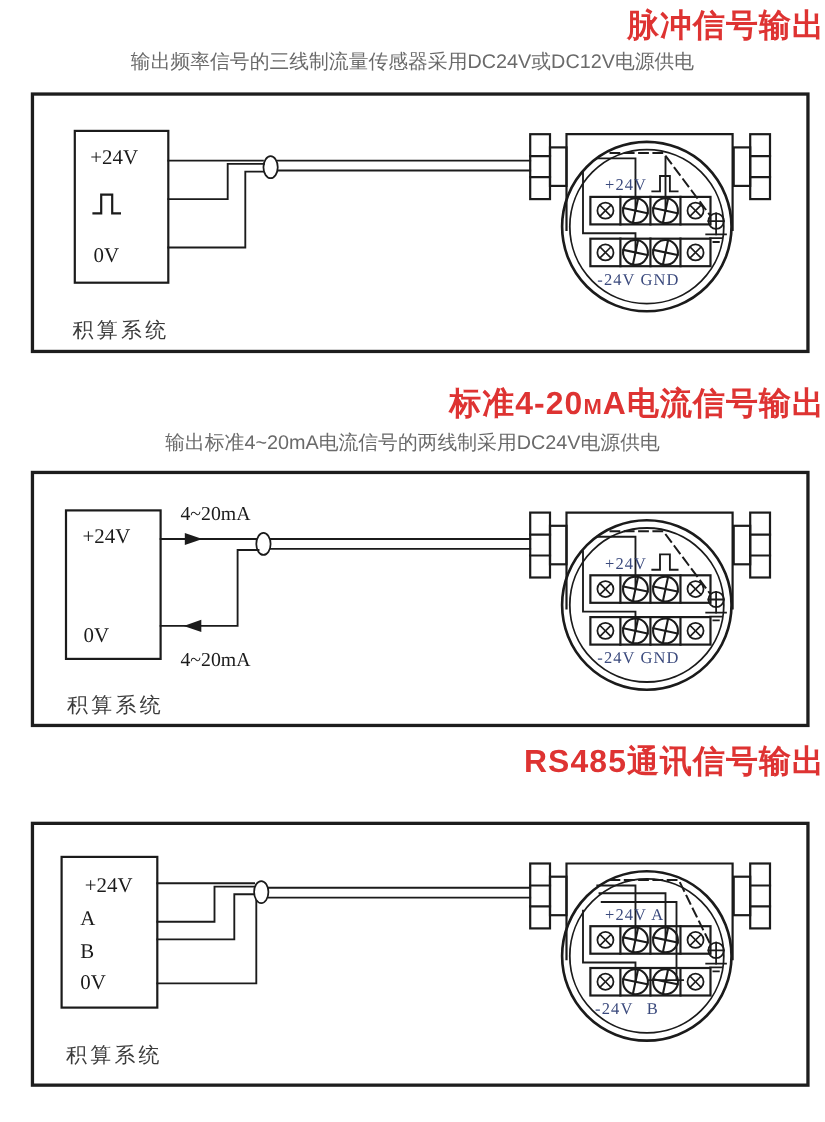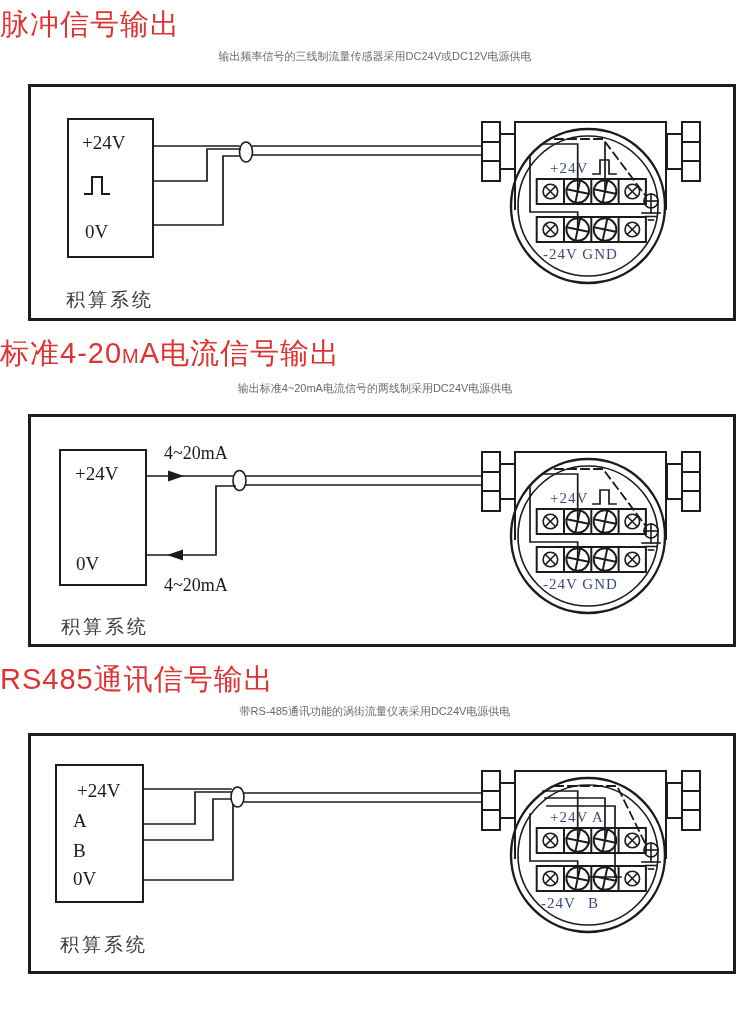--- a/index.html
+++ b/index.html
@@ -1,23 +1,23 @@
 <!DOCTYPE html>
 <html><head>
 <meta charset="utf-8">
 <style>
   html,body{margin:0;padding:0;background:#ffffff;}
   body{width:750px;height:1020px;font-family:"Liberation Sans",sans-serif;overflow:hidden;}
-  .sec-title{margin:0;text-align:left;font-size:29px;line-height:36px;font-weight:400;
-             color:#de3332;letter-spacing:1px;}
+  .sec-title{margin:0;text-align:right;font-size:29px;line-height:36px;font-weight:700;
+             color:#de3332;letter-spacing:1px;padding-left:32px;}
   .sec-title .small-cap{font-size:20px;}
   #title-1{margin-top:6px;}
-  #title-2{margin-top:14px;}
+  #title-2{margin-top:28px;}
   #title-3{margin-top:14px;}
-  .sec-sub{margin:4px 0 0 0;text-align:center;font-size:11px;line-height:21px;color:#6a6a6a;}
+  .sec-sub{margin:4px 0 0 0;text-align:center;font-size:18px;line-height:21px;color:#6a6a6a;}
   .panel{width:702px;margin-left:28px;border:3px solid #1d1d1d;background:#fff;}
   #panel-1{margin-top:17px;}
   #panel-2{margin-top:15px;}
   #panel-3{margin-top:11px;}
   svg.diag{display:block;}
   .ink{stroke:#1b1b1b;fill:none;stroke-width:1.7;stroke-linecap:square;}
   .thick{stroke-width:2;}
   .dash{stroke-dasharray:8 5;stroke-width:1.8;}
   .arrow{fill:#1b1b1b;stroke:none;}
   text{stroke:none;}
@@ -144,21 +144,21 @@
     <text class="lbl-serif fs18" x="133" y="42">4~20mA</text>
     <text class="lbl-serif fs18" x="133" y="174">4~20mA</text>
     <text class="lbl-sys" x="30" y="216">积算系统</text>
     <text class="lbl-term fs15" x="519" y="86">+24V</text>
     <text class="lbl-term fs15" x="512" y="172">-24V GND</text>
   </svg>
 </div>
 
 <h2 id="title-3" class="sec-title">RS485通讯信号输出</h2>
 <p class="sec-sub">
-  <span>带RS-485通讯功能的涡街流量仪表采用DC24V电源供电</span><br>
+  <br>
 </p>
 
 <div id="panel-3" class="panel">
   <svg class="diag" width="702" height="235" viewBox="0 0 702 235">
     <g class="ink">
       <rect class="thick" x="25" y="29" width="87" height="137"></rect>
       <path d="M112,53 H200"></path>
       <path d="M112,88 H164 V56 H200"></path>
       <path d="M112,104 H182 V63 H200"></path>
       <path d="M112,144 H202 V69"></path>

